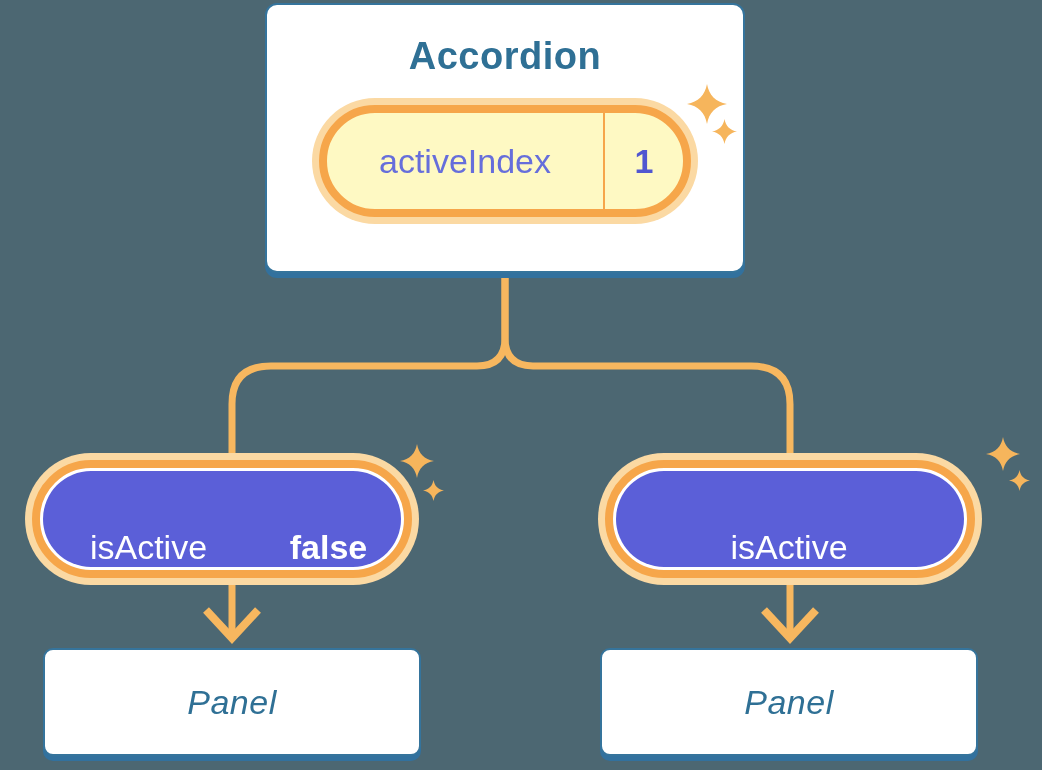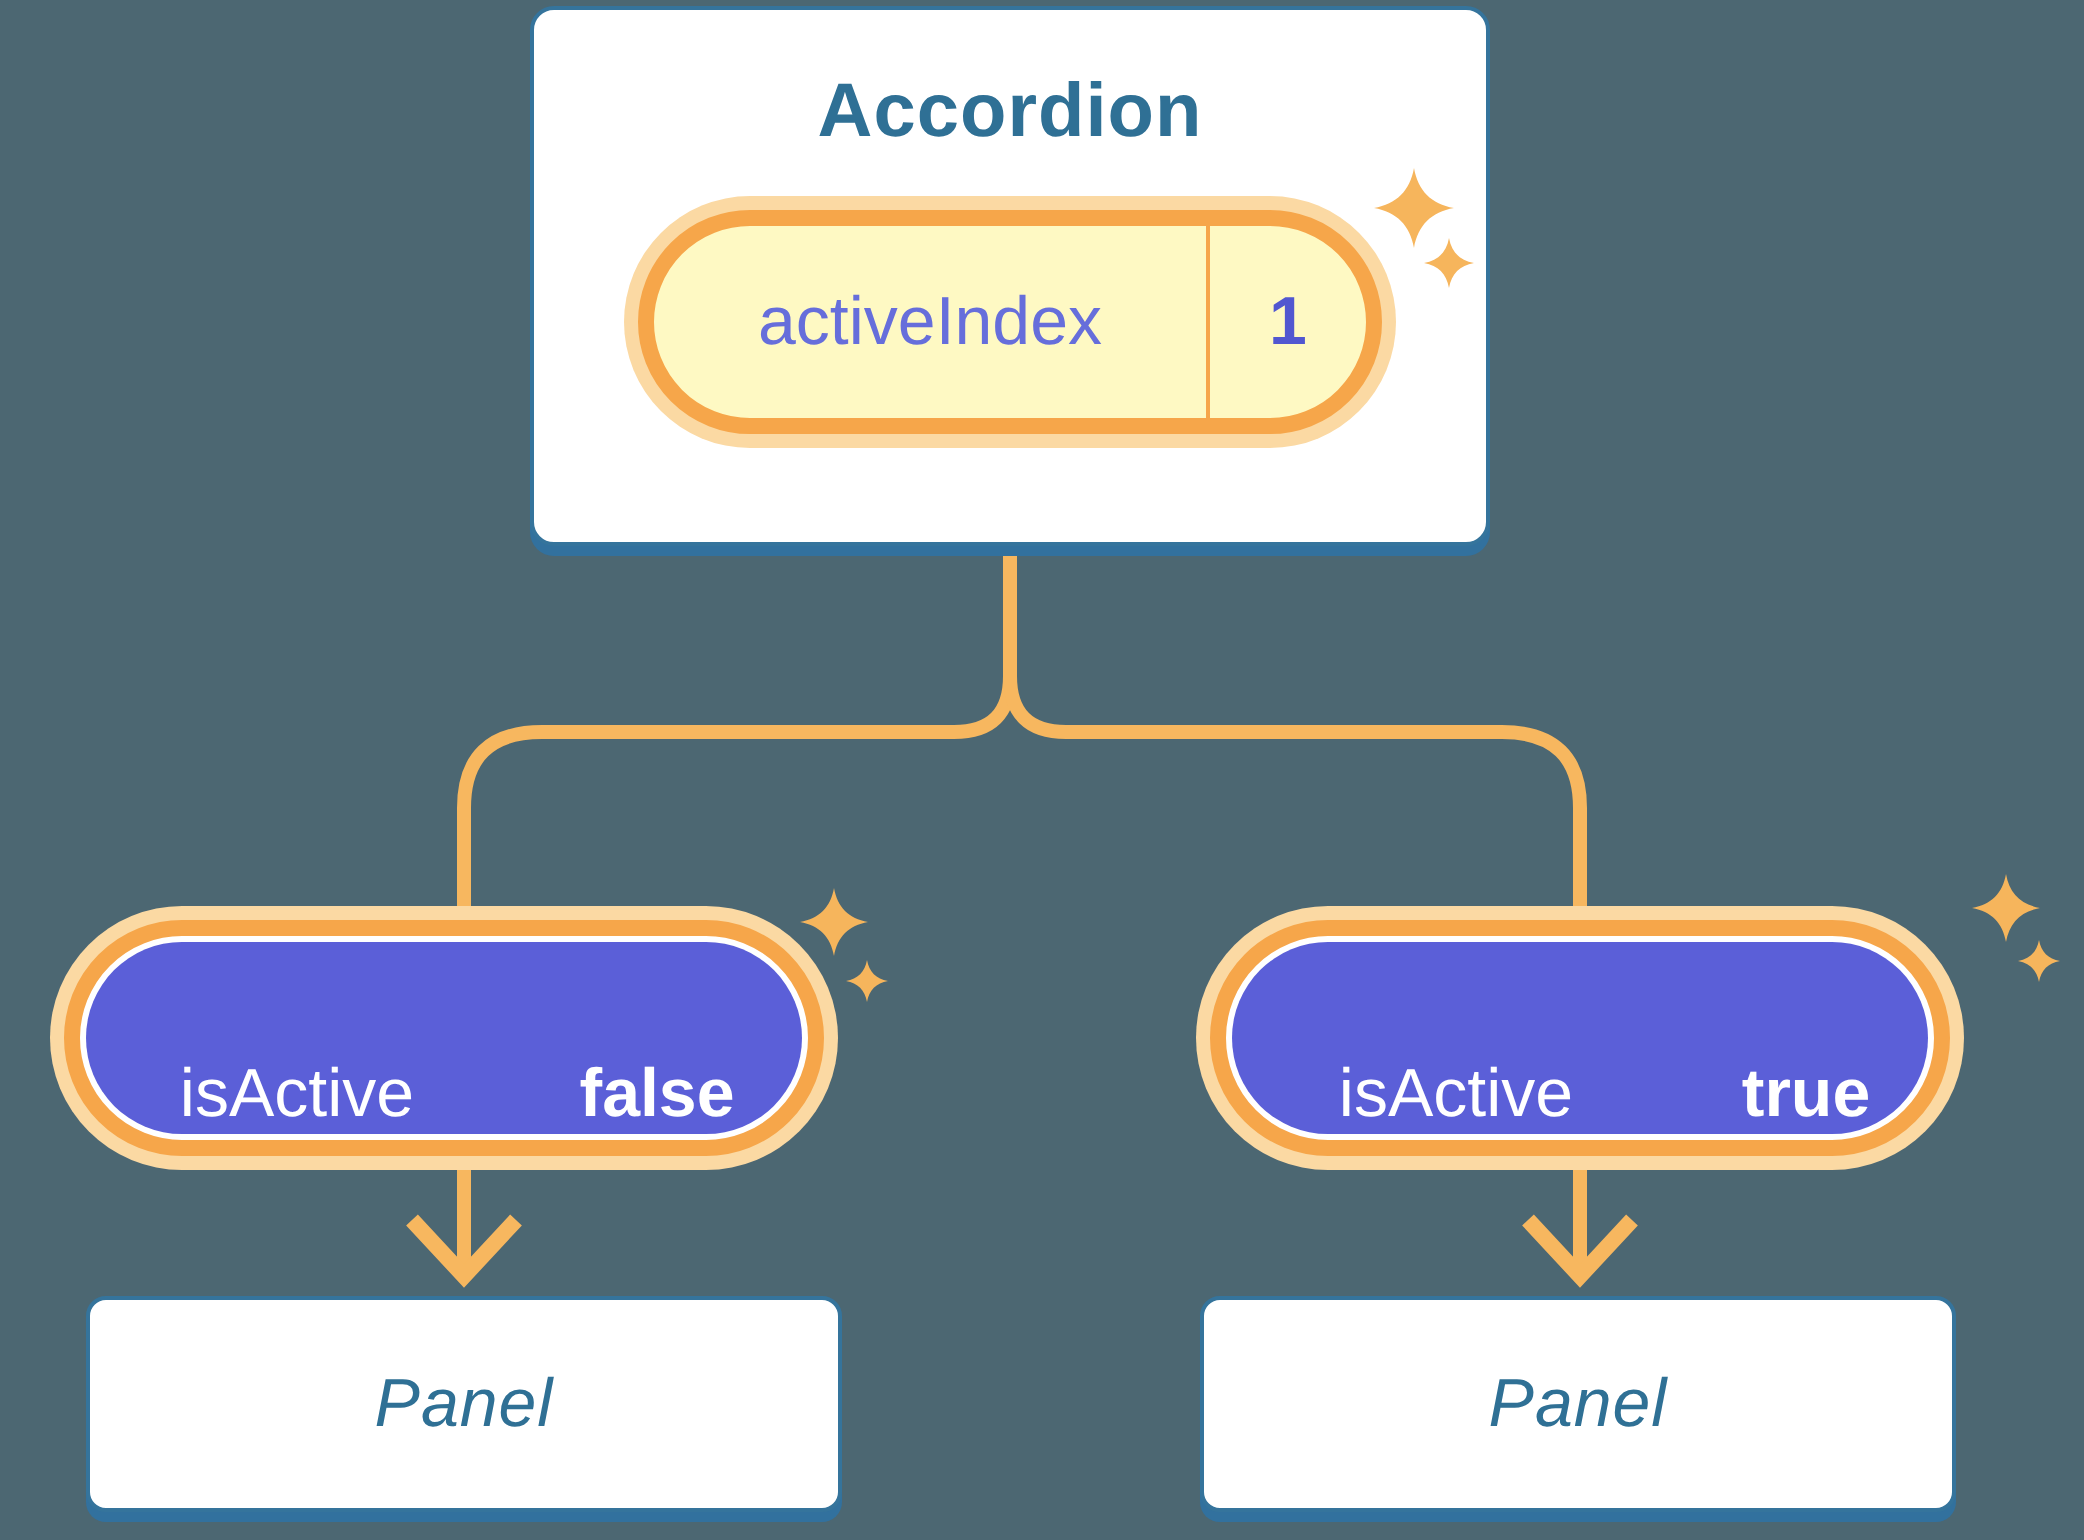--- a/index.html
+++ b/index.html
@@ -109,21 +109,20 @@
     <path d="M12 0C13.2 6.8 17.2 10.8 24 12C17.2 13.2 13.2 17.2 12 24C10.8 17.2 6.8 13.2 0 12C6.8 10.8 10.8 6.8 12 0Z"></path>
   </svg>
   <svg class="sparkle" style="left:423px;top:480px" width="21" height="21" viewBox="0 0 24 24">
     <path d="M12 0C13.2 6.8 17.2 10.8 24 12C17.2 13.2 13.2 17.2 12 24C10.8 17.2 6.8 13.2 0 12C6.8 10.8 10.8 6.8 12 0Z"></path>
   </svg>
 
   <div class="prop-pill" id="prop-pill-right">
     <div class="prop-inner">
       <div class="prop-name">isActive</div>
       <div class="prop-divider"></div>
-      <div class="prop-value">true</div>
     </div>
   </div>
   <svg class="sparkle" style="left:986px;top:437px" width="34" height="34" viewBox="0 0 24 24">
     <path d="M12 0C13.2 6.8 17.2 10.8 24 12C17.2 13.2 13.2 17.2 12 24C10.8 17.2 6.8 13.2 0 12C6.8 10.8 10.8 6.8 12 0Z"></path>
   </svg>
   <svg class="sparkle" style="left:1009px;top:470px" width="21" height="21" viewBox="0 0 24 24">
     <path d="M12 0C13.2 6.8 17.2 10.8 24 12C17.2 13.2 13.2 17.2 12 24C10.8 17.2 6.8 13.2 0 12C6.8 10.8 10.8 6.8 12 0Z"></path>
   </svg>
 
   <div class="card panel" id="panel-left">

